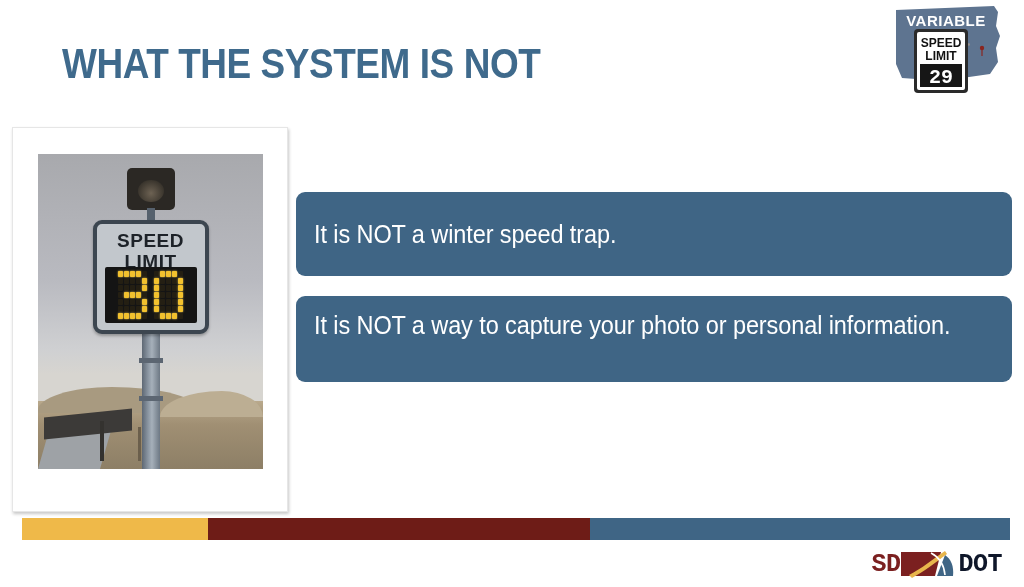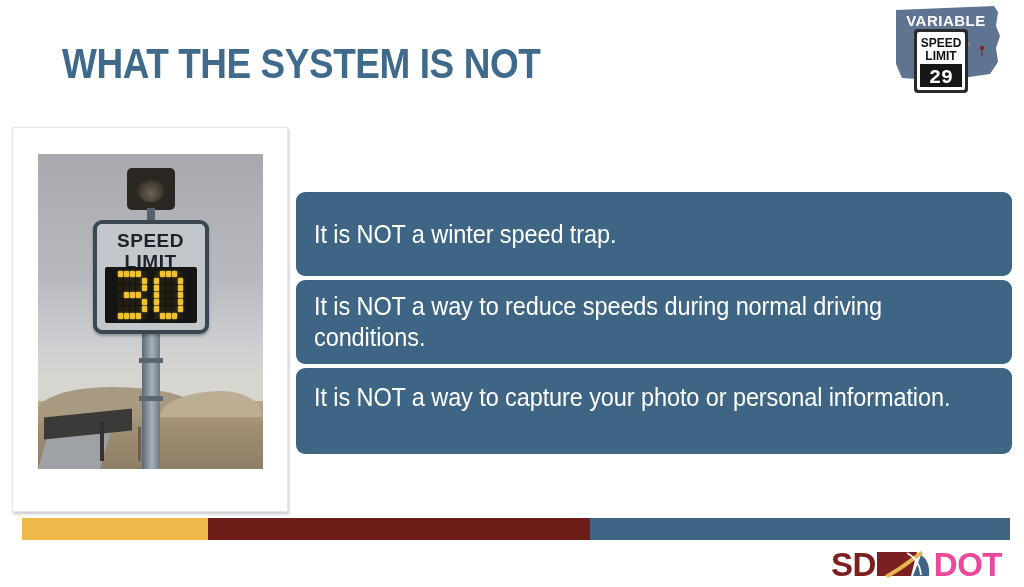--- a/index.html
+++ b/index.html
@@ -220,21 +220,21 @@
     left: 296px;
     top: 192px;
     width: 716px;
   }
   .callout {
     background: #3F6585;
     color: #ffffff;
     border-radius: 9px;
     box-sizing: border-box;
     padding: 14px 18px;
-    margin-bottom: 4px;
+    margin-bottom: 20px;
     font-family: "Liberation Sans Narrow", "Liberation Sans", sans-serif;
     font-size: 25px;
     line-height: 31px;
     letter-spacing: -0.1px;
   }
   .callout span { display:block; transform: scaleX(0.94); transform-origin:left center; }
   .callout.c1 { height: 84px; display:flex; align-items:center; }
   .callout.c2 { height: 84px; display:flex; align-items:center; }
   .callout.c3 { height: 86px; display:flex; }
 
@@ -254,28 +254,28 @@
   
   .sddot {
     position: absolute;
     right: 22px;
     bottom: 6px;
     height: 34px;
     display: flex;
     align-items: center;
   }
   .sddot .sd, .sddot .dot {
-    font-family: Liberation Sans, sans-serif;
+    font-family: Liberation Mono, monospace;
     font-weight: bold;
-    font-size: 33px;
+    font-size: 25px;
     letter-spacing: -0.5px;
     line-height: 27px;
   }
   .sddot .sd  { color: #7B2020; }
-  .sddot .dot { color: #ec4899; text-align: right; }
+  .sddot .dot { color: #0f172a; text-align: right; }
   .sddot-mark { width: 56px; height: 30px; margin: 0 1px; }
   .sddot-mark svg { display:block; }
 </style>
 </head>
 <body>
 
 <div class="slide-title">WHAT THE SYSTEM IS NOT</div>
 
 <div class="vsl-logo">
   <svg viewBox="0 0 116 96" xmlns="http://www.w3.org/2000/svg">
@@ -398,23 +398,20 @@
         </span>
       </div>
     </div>
 
   </div>
 </div>
 
 <div class="callouts">
   <div class="callout c1">
     <span>It is NOT a winter speed trap.</span>
-  </div>
-  <div class="callout c2">
-    <span>It is NOT a way to reduce speeds during normal driving conditions.</span>
   </div>
   <div class="callout c3">
     <span>It is NOT a way to capture your photo or personal information.</span>
   </div>
 </div>
 
 <div class="bottom-bar">
   <div class="seg-gold"></div>
   <div class="seg-maroon"></div>
   <div class="seg-blue"></div>

